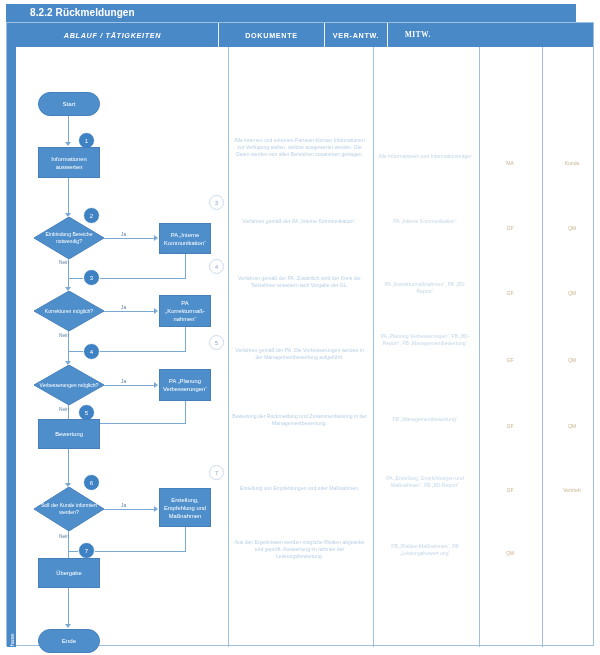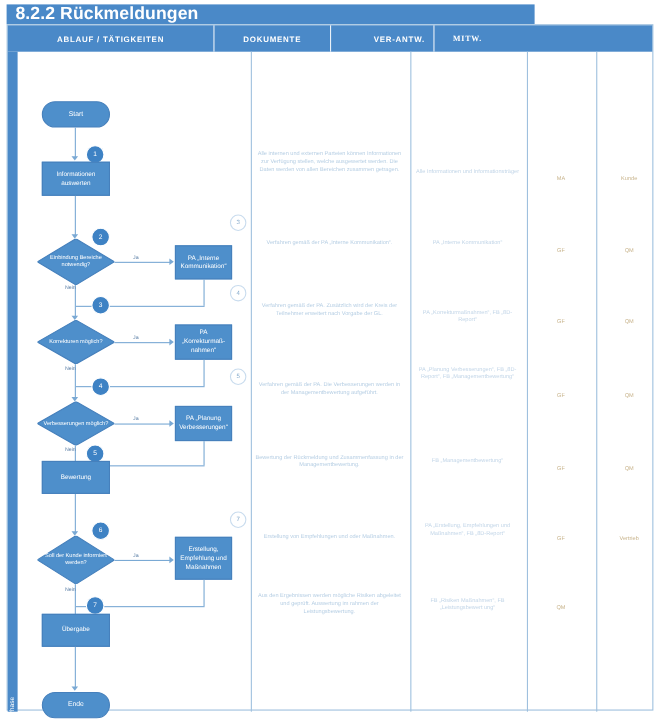--- a/index.html
+++ b/index.html
@@ -13,27 +13,27 @@
   #page {
     position: relative;
     width: 600px; height: 655px;
     background: #ffffff;
   }
 
   
   .title-bar {
     position: absolute;
     left: 6px; top: 4px;
-    width: 480px; height: 18px;
+    width: 570px; height: 18px;
     background: #4A89C8;
     color: #ffffff;
-    font-size: 16px;
+    font-size: 10px;
     font-weight: bold;
     line-height: 18px;
-    padding-left: 8px;
+    padding-left: 24px;
     letter-spacing: 0.1px;
   }
 
   
   .table-frame {
     position: absolute;
     left: 6px; top: 22px;
     width: 588px; height: 624px;
     border: 1px solid #9FC0DE;
     background: #ffffff;
@@ -52,24 +52,24 @@
     font-size: 7.2px;
     font-weight: bold;
     letter-spacing: 0.7px;
     display: flex;
     align-items: center;
     justify-content: center;
     border-right: 1px solid #eaf1f8;
     height: 100%;
   }
   .header-cell:last-child { border-right: none; font-family: Liberation Serif, serif; }
-  .hc-1 { width: 188px; }
+  .hc-1 { width: 212px; font-style: italic; }
   .hc-2 { width: 145px; }
   .hc-3 { width: 106px; }
-  .hc-4 { width: 63px; margin-left: 31px; }
+  .hc-4 { width: 63px; }
   .hc-5 { width: 60px; }
 
   
   .phase-strip {
     position: absolute;
     left: 0; top: 24px;
     width: 9px; height: 600px;
     background: #4A89C8;
   }
   .phase-label {

